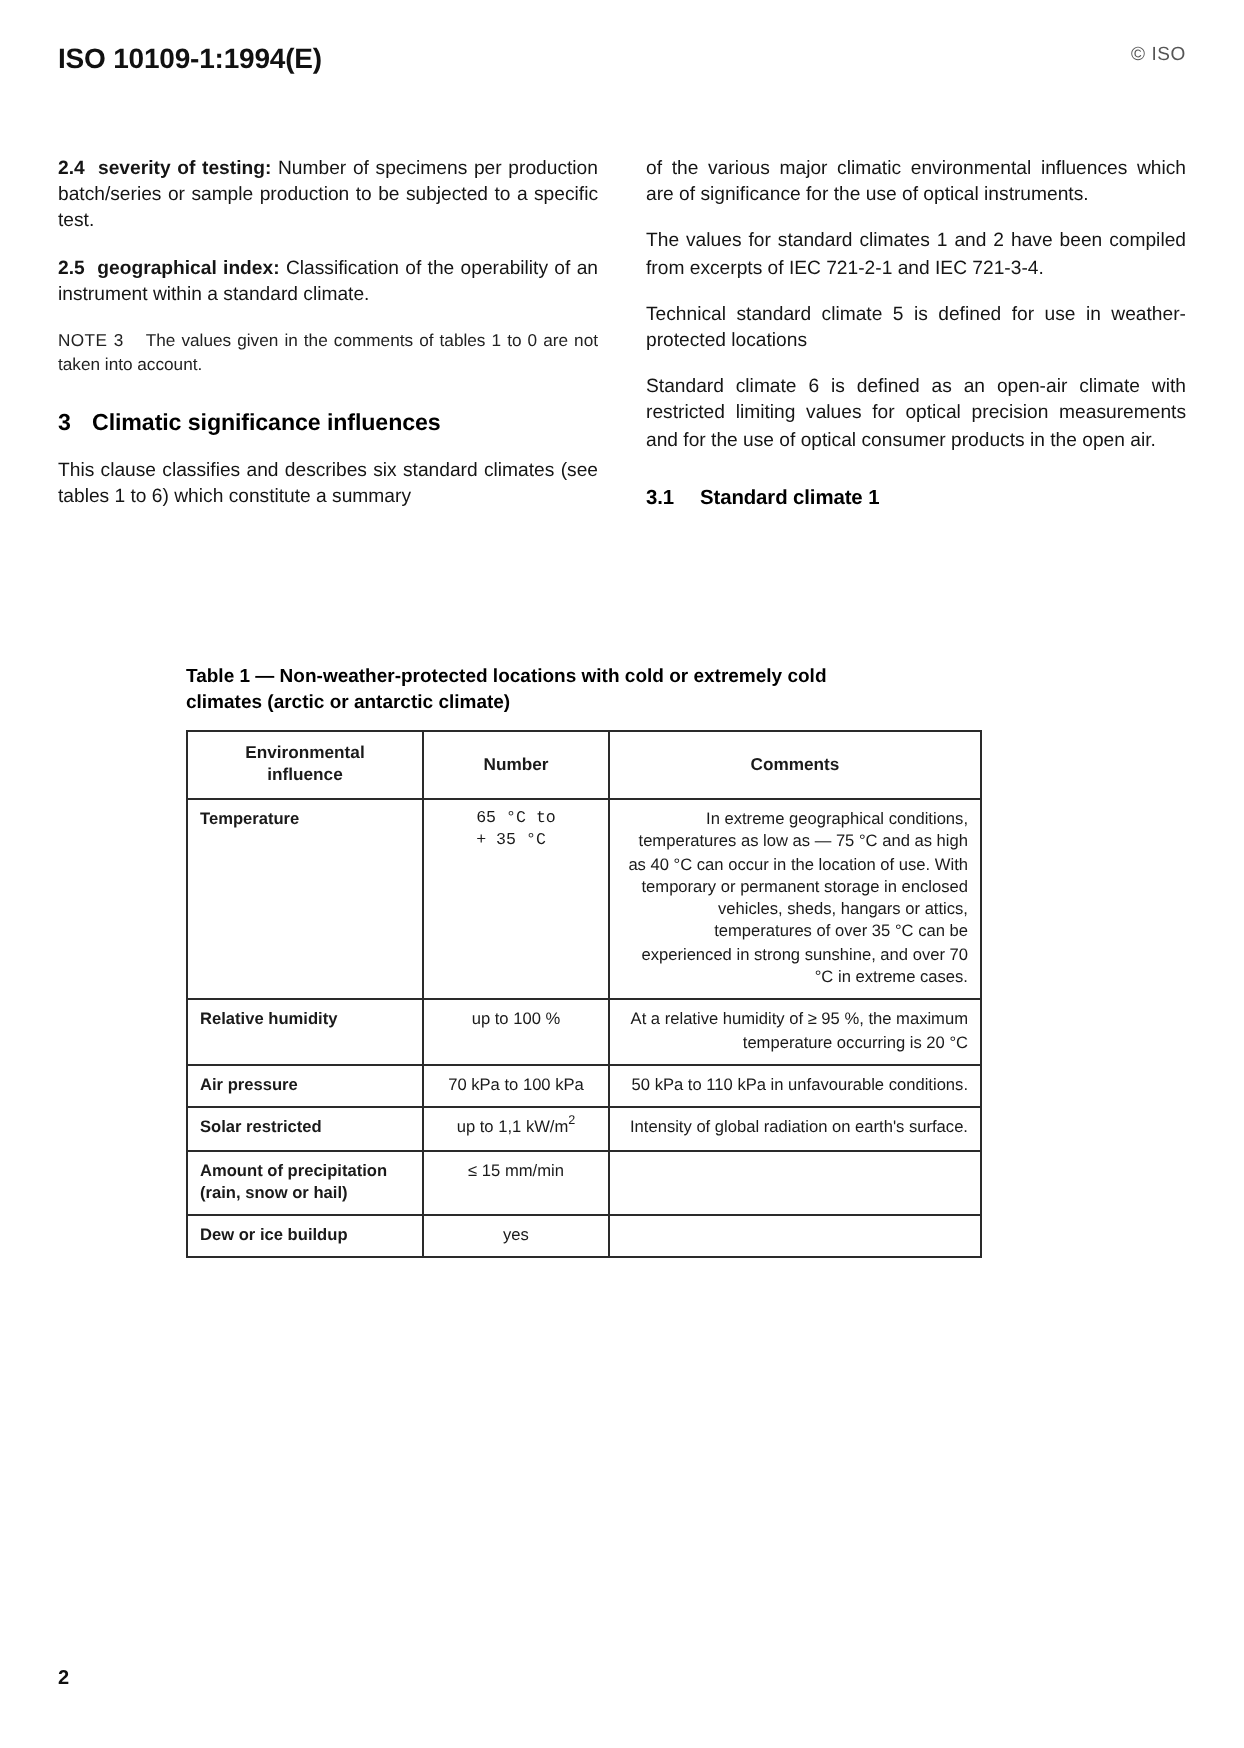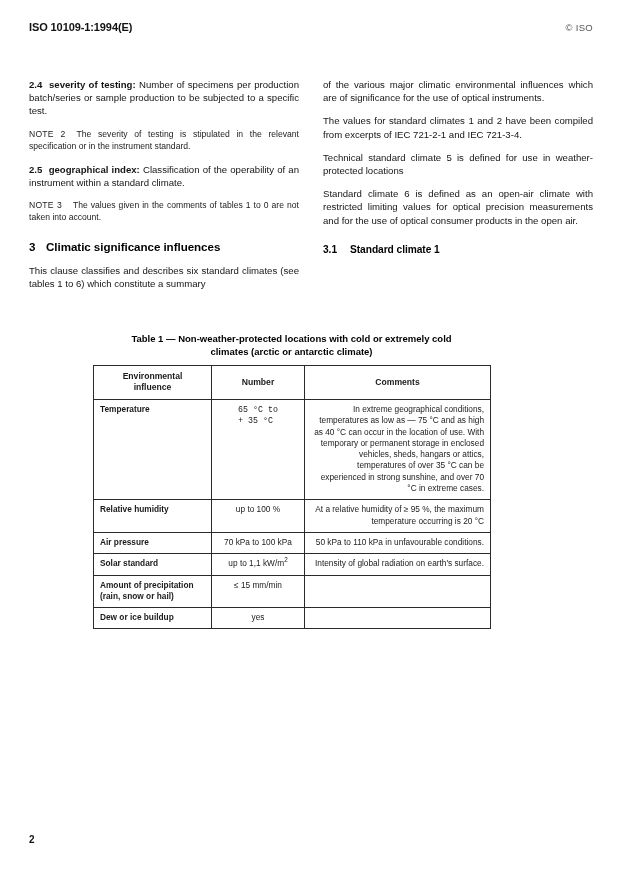--- a/index.html
+++ b/index.html
@@ -27,21 +27,21 @@
     position: absolute;
     top: 21px;
     left: 29px;
     right: 29px;
     height: 16px;
   }
   .header-left {
     position: absolute;
     left: 0;
     top: 0;
-    font-size: 11px;
+    font-size: 14px;
     font-weight: bold;
     letter-spacing: -0.1px;
     color: #111;
   }
   .header-right {
     position: absolute;
     right: 0;
     top: 1px;
     font-size: 9.5px;
     color: #555;
@@ -118,21 +118,21 @@
   
   .table-block {
     position: absolute;
     top: 333px;
     left: 93px;
     width: 397px;
   }
   .table-caption {
     font-size: 9.5px;
     font-weight: bold;
-    text-align: center;
+    text-align: left;
     line-height: 12.5px;
     margin-bottom: 7px;
     color: #000;
   }
   table.data-table {
     border-collapse: collapse;
     width: 397px;
     table-layout: fixed;
     border: 1.3px solid #1a1a1a;
   }
@@ -198,21 +198,20 @@
     <div class="header-left">ISO 10109-1:1994(E)</div>
     <div class="header-right">© ISO</div>
   </div>
 
   <div class="columns">
 
     <div class="col">
 
       <p class="body-text"><span class="clause-num">2.4</span>&nbsp;&nbsp;<span class="term">severity of testing:</span><span> Number of specimens per production batch/series or sample production to be subjected to a specific test.</span></p>
 
-      <p class="note"><span class="note-label">NOTE 2</span><span class="note-gap"></span><span>The severity of testing is stipulated in the relevant specification or in the instrument standard.</span></p>
 
       <p class="body-text"><span class="clause-num">2.5</span>&nbsp;&nbsp;<span class="term">geographical index:</span><span> Classification of the operability of an instrument within a standard climate.</span></p>
 
       <p class="note"><span class="note-label">NOTE 3</span><span class="note-gap"></span><span>The values given in the comments of tables 1 to 0 are not taken into account.</span></p>
 
       <h2 class="clause-heading"><span class="hnum">3</span><span>Climatic significance influences</span></h2>
 
       <p class="body-text">This clause classifies and describes six standard climates (see tables 1 to 6) which constitute a summary</p>
     </div>
 
@@ -259,21 +258,21 @@
             <td class="cell-influence"><span>Relative humidity</span></td>
             <td class="cell-value"><span class=""><span>up to 100 %</span></span></td>
             <td class="cell-comments">At a relative humidity of ≥ 95 %, the maximum temperature occurring is 20 °C</td>
           </tr>
           <tr>
             <td class="cell-influence"><span>Air pressure</span></td>
             <td class="cell-value"><span class=""><span>70 kPa to 100 kPa</span></span></td>
             <td class="cell-comments">50 kPa to 110 kPa in unfavourable conditions.</td>
           </tr>
           <tr>
-            <td class="cell-influence"><span>Solar standard</span></td>
+            <td class="cell-influence"><span>Solar restricted</span></td>
             <td class="cell-value"><span class=""><span>up to 1,1 kW/m</span><sup>2</sup></span></td>
             <td class="cell-comments">Intensity of global radiation on earth's surface.</td>
           </tr>
           <tr>
             <td class="cell-influence"><span>Amount of precipitation</span><br><span>(rain, snow or hail)</span></td>
             <td class="cell-value"><span class=""><span>≤ 15 mm/min</span></span></td>
             <td class="cell-comments"></td>
           </tr>
           <tr>
             <td class="cell-influence"><span>Dew or ice buildup</span></td>

